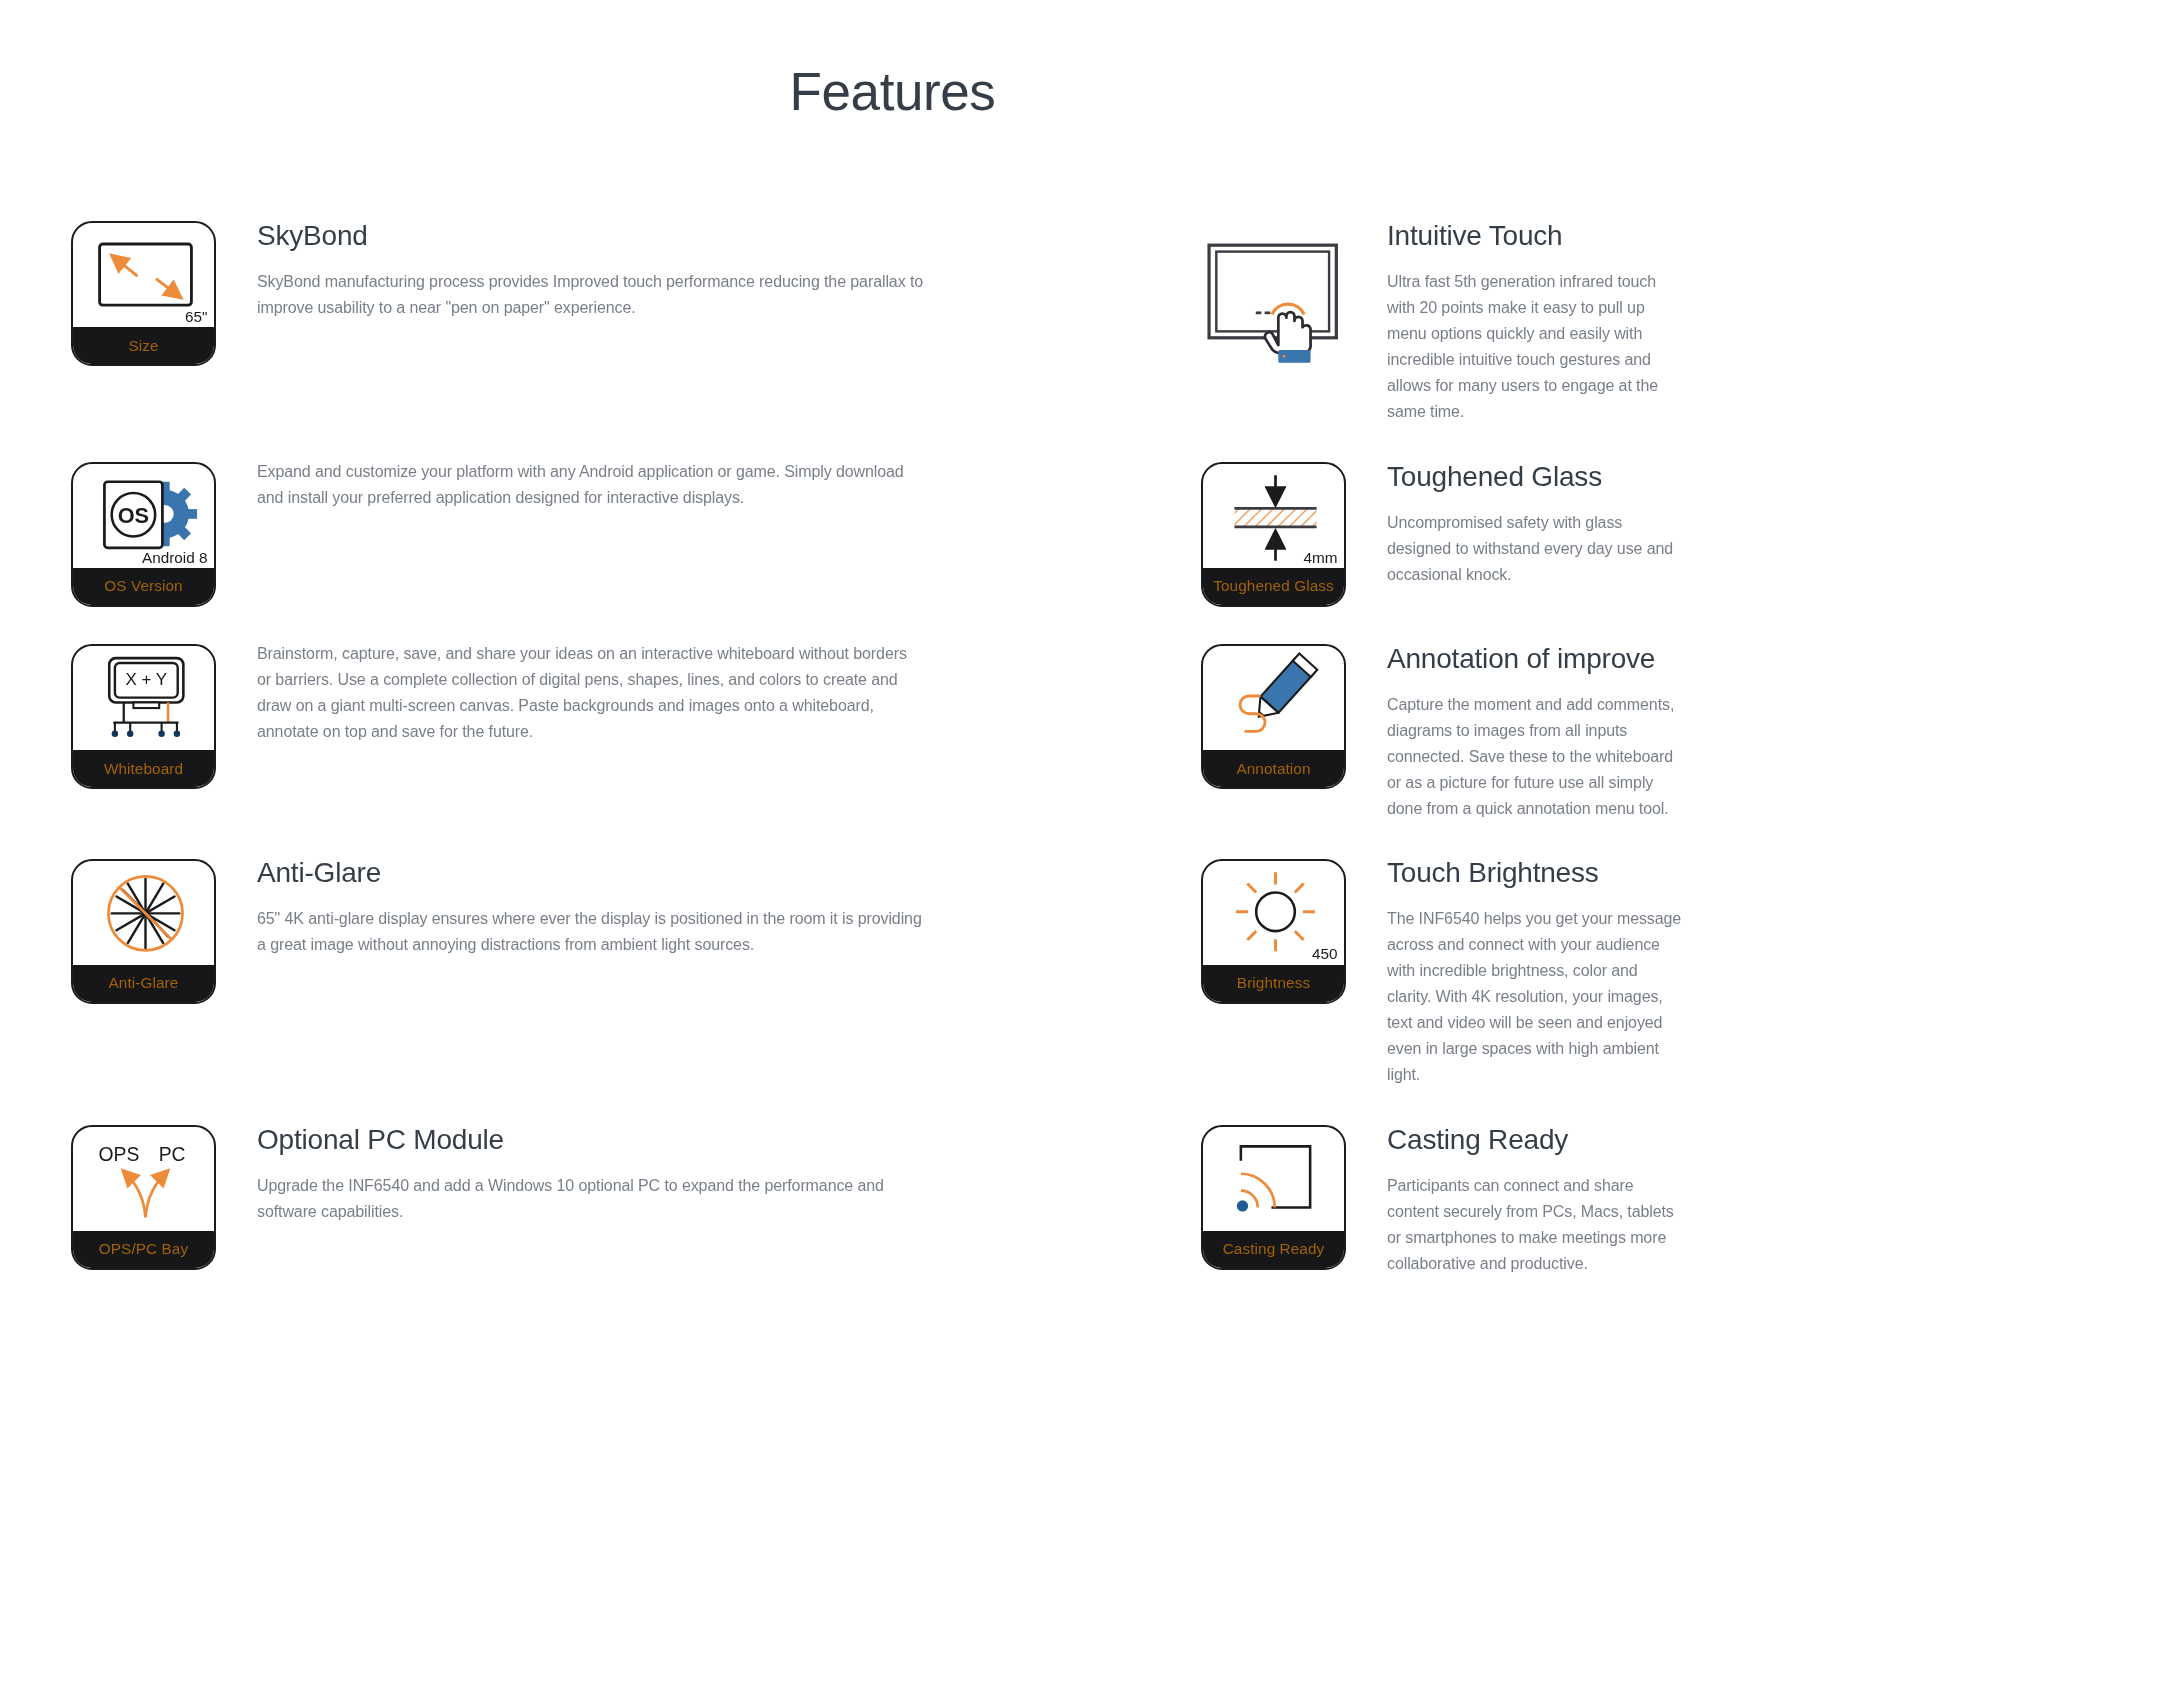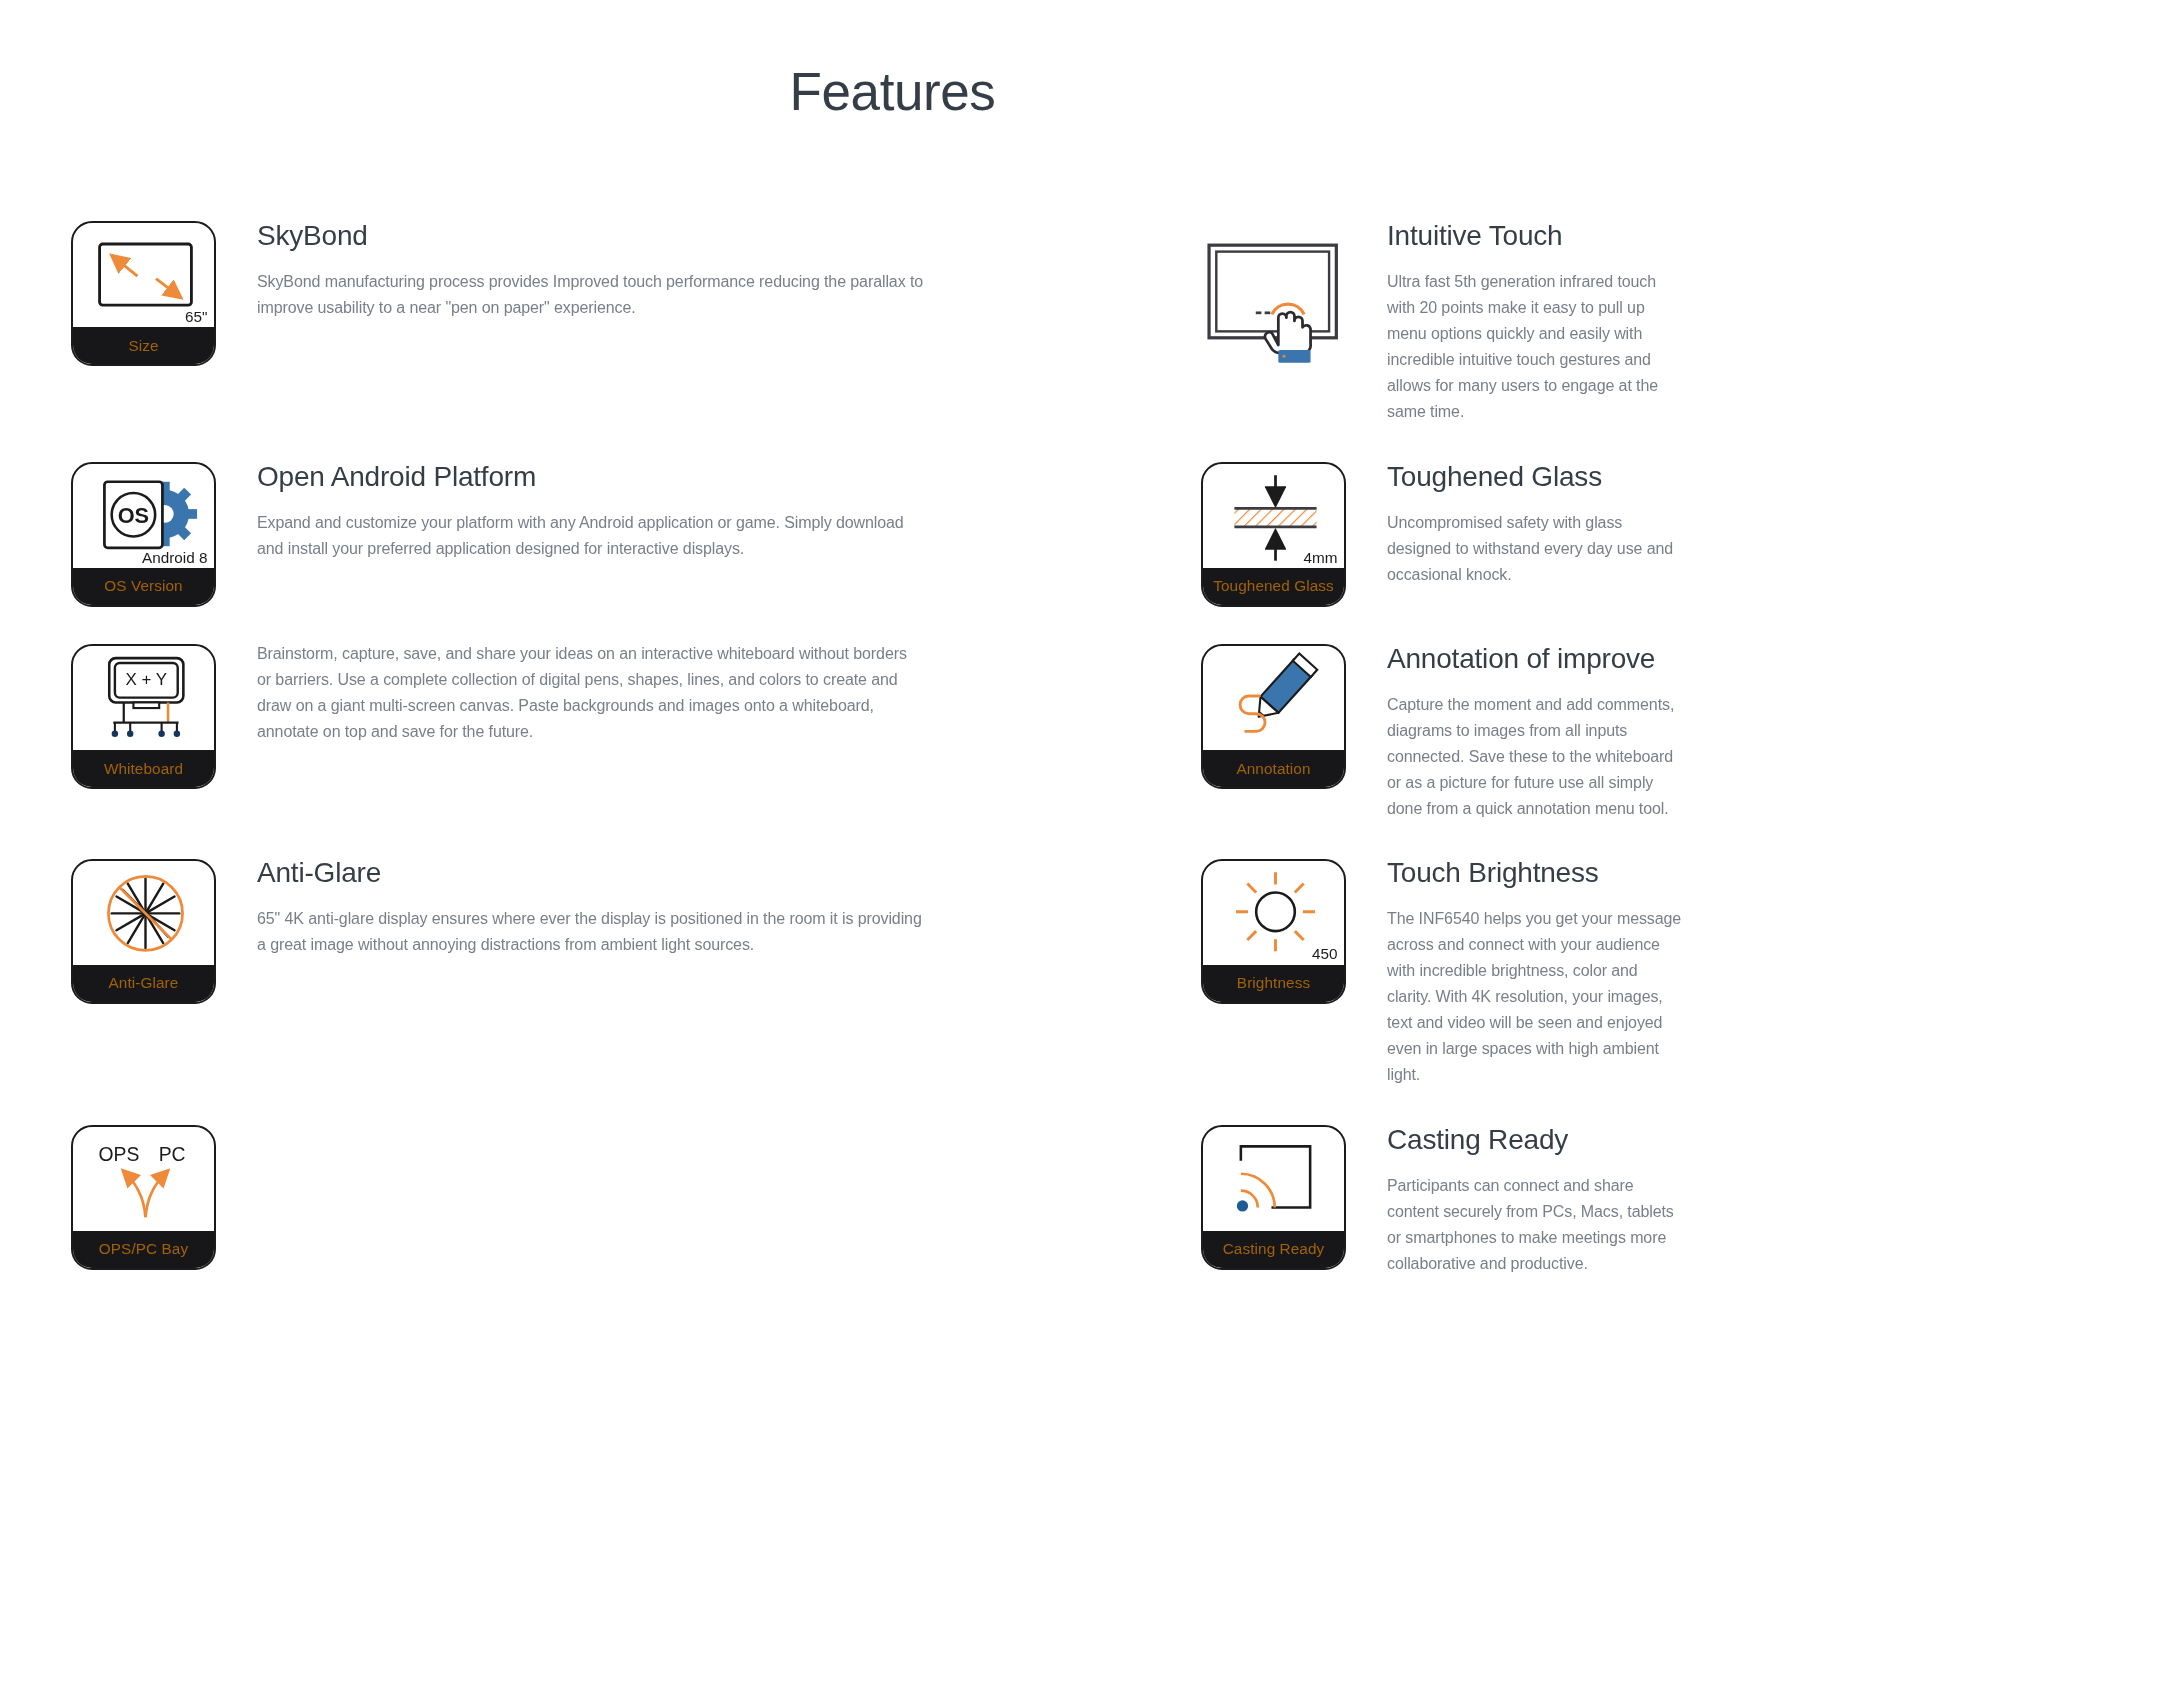--- a/index.html
+++ b/index.html
@@ -207,21 +207,20 @@
               <rect x="39" y="22" width="72" height="82" rx="4" fill="#fff" stroke="#1b1b1b" stroke-width="3.4"></rect>
               <circle cx="75" cy="63" r="27" fill="#fff" stroke="#1b1b1b" stroke-width="3.2"></circle>
               <text x="75" y="73" font-family="Liberation Sans, sans-serif" font-size="27" font-weight="bold" fill="#1b1b1b" text-anchor="middle">OS</text>
             </svg>
           </div>
           <div class="tile-value">Android 8</div>
           <div class="tile-label">OS Version</div>
         </div>
       </div>
       <div class="text-col">
-        <h2 class="feature-title">Open Android Platform</h2>
         <p class="feature-desc">Expand and customize your platform with any Android application or game. Simply download and install your preferred application designed for interactive displays.</p>
       </div>
     </div>
 
     <div class="feature right">
       <div class="icon-col">
         <div class="tile">
           <div class="art">
             <svg viewBox="0 0 180 134" width="145" height="108">
               <defs>
@@ -376,20 +375,24 @@
               </defs>
               <text x="57" y="42" font-family="Liberation Sans, sans-serif" font-size="24" fill="#1b1b1b" text-anchor="middle">OPS</text>
               <text x="123" y="42" font-family="Liberation Sans, sans-serif" font-size="24" fill="#1b1b1b" text-anchor="middle">PC</text>
               <path d="M90 112 C88 86 78 70 64 56" fill="none" stroke="#ed8b3b" stroke-width="3.4" marker-end="url(#ar3)"></path>
               <path d="M90 112 C92 86 102 70 116 56" fill="none" stroke="#ed8b3b" stroke-width="3.4" marker-end="url(#ar3)"></path>
             </svg>
           </div>
           <div class="tile-label">OPS/PC Bay</div>
         </div>
       </div>
+      <div class="text-col">
+        <h2 class="feature-title">Optional PC Module</h2>
+        <p class="feature-desc">Upgrade the INF6540 and add a Windows 10 optional PC to expand the performance and software capabilities.</p>
+      </div>
     </div>
 
     <div class="feature right">
       <div class="icon-col">
         <div class="tile">
           <div class="art">
             <svg viewBox="0 0 180 134" width="145" height="108">
               <path d="M47 42 L47 24 L133 24 L133 100 L85 100" fill="none" stroke="#1b1b1b" stroke-width="3.2"></path>
               <path d="M47 58 A42 42 0 0 1 89 100" fill="none" stroke="#ed8b3b" stroke-width="3.4"></path>
               <path d="M47 79 A21 21 0 0 1 68 100" fill="none" stroke="#ed8b3b" stroke-width="3.4"></path>

